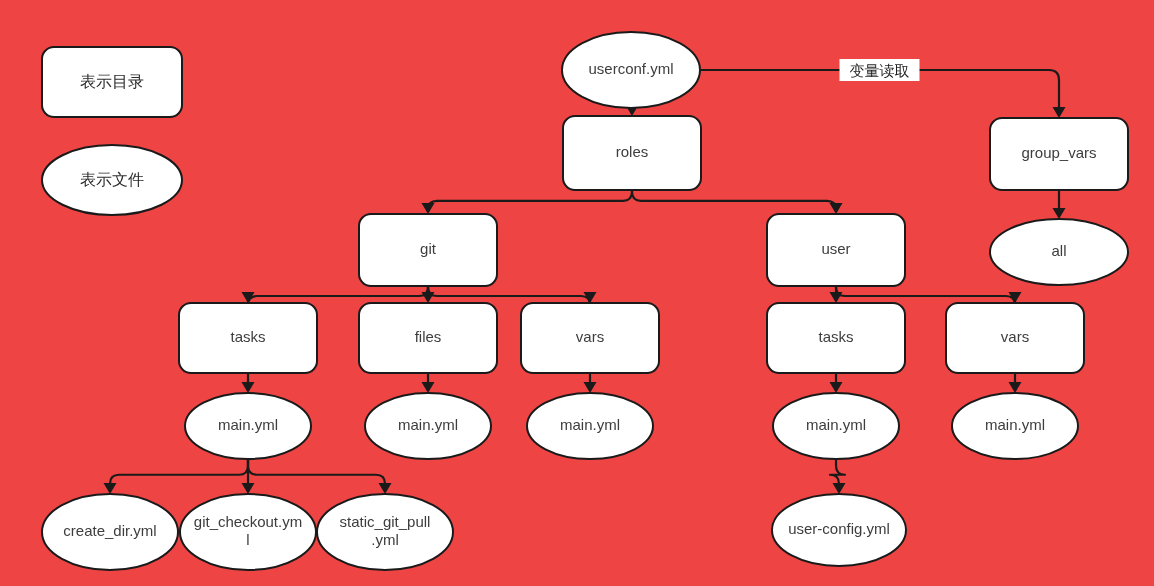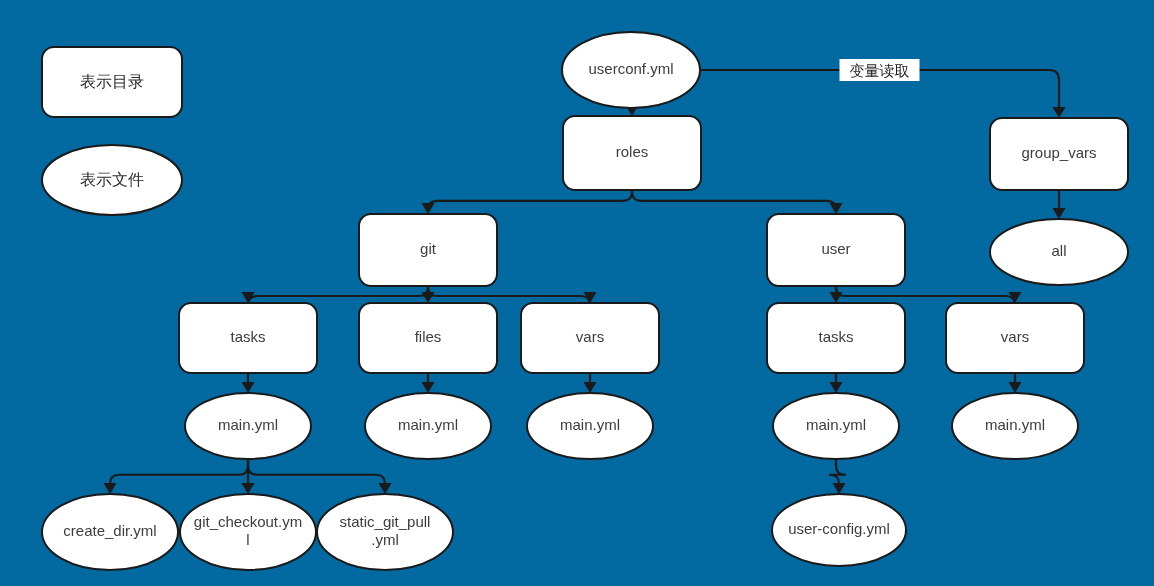--- a/index.html
+++ b/index.html
@@ -8,21 +8,21 @@
     padding: 0;
     background: #ffffff;
   }
   body {
     font-family: "Liberation Sans", "DejaVu Sans", sans-serif;
   }
   #diagram-root {
     position: relative;
     width: 1154px;
     height: 586px;
-    background: #0369a1;
+    background: #ef4444;
     overflow: hidden;
   }
   svg#diagram-svg {
     display: block;
     width: 1154px;
     height: 586px;
   }
   .node-shape {
     fill: #ffffff;
     stroke: #1a1a1a;

